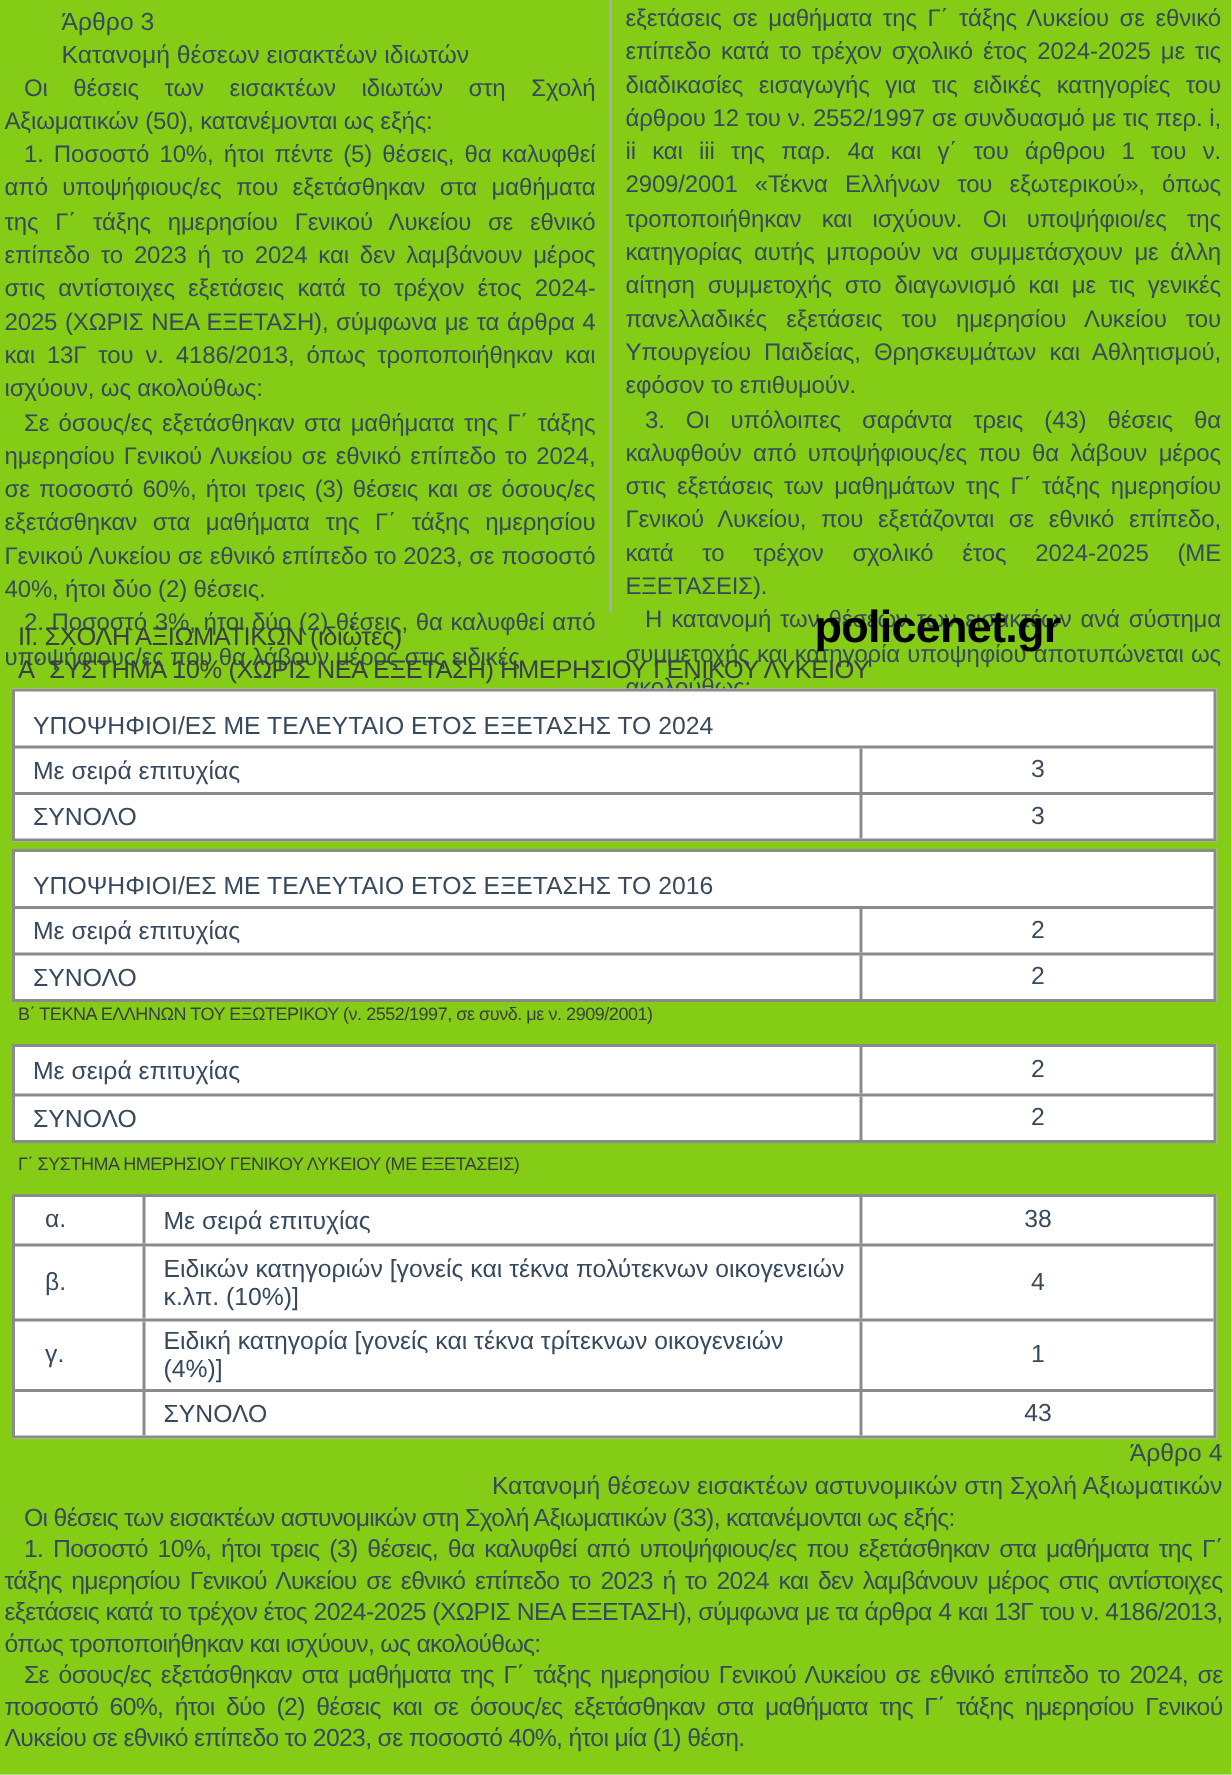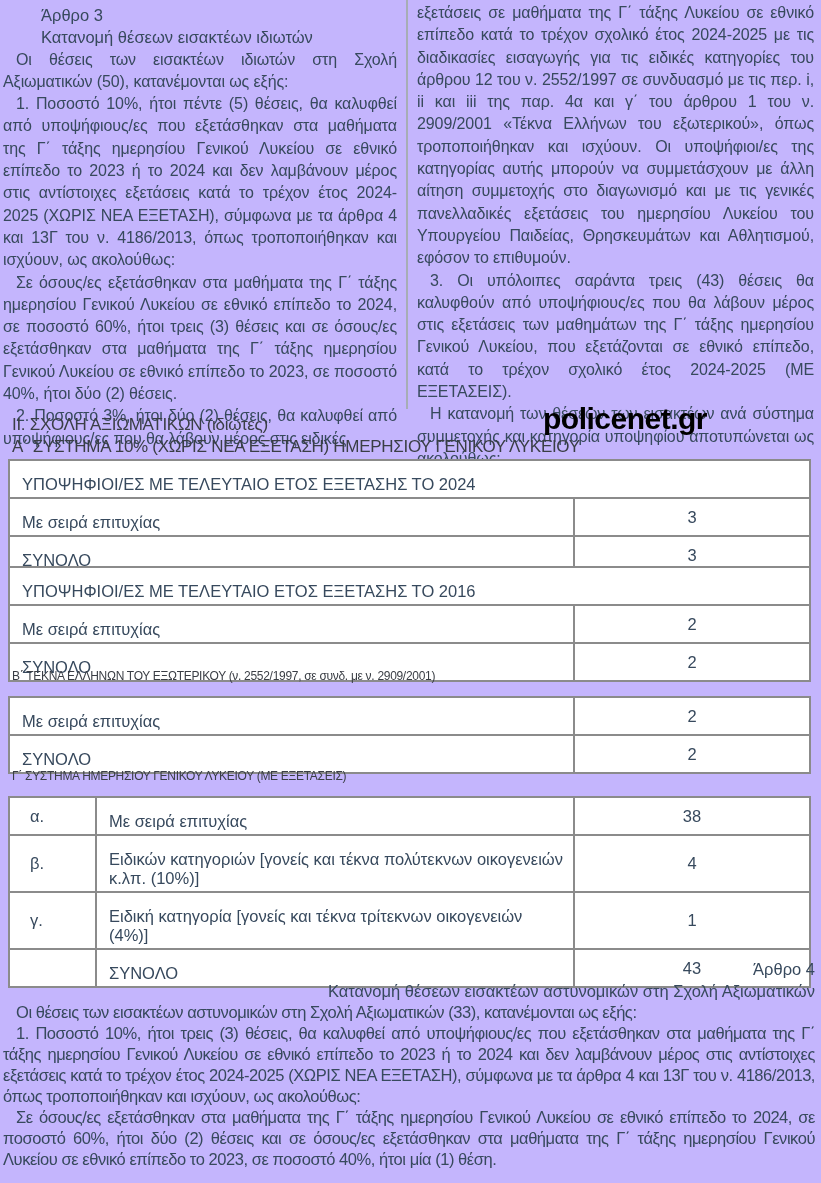--- a/index.html
+++ b/index.html
@@ -5,42 +5,42 @@
   :root{
     --body-text:#37495d;
     --heading-text:#3a3e45;
     --table-border:#8b8b8b;
     --watermark:#000000;
     --divider:#a7adb5;
   }
   *{box-sizing:border-box;}
   html,body{margin:0;padding:0;background:#ffffff;}
   body{width:821px;height:1183px;overflow:hidden;font-family:"Liberation Sans",sans-serif;}
-  #page{position:relative;width:821px;height:1183px;background:#c4b5fd;text-decoration:underline;}
+  #page{position:relative;width:821px;height:1183px;background:#84cc16;text-decoration:underline;}
 
   
   .col{position:absolute;color:var(--body-text);font-size:16px;line-height:22.3px;}
   .col-left{left:3px;top:4px;width:394px;}
   .col-right{left:417px;top:2px;width:397px;}
   .col-divider{position:absolute;left:406px;top:0;width:2px;height:409px;background:var(--divider);}
   .art-title{margin:0 0 0 38px;text-align:left;font-size:16.5px;line-height:22.3px;color:var(--body-text);}
   .para{margin:0;text-align:justify;text-indent:13px;letter-spacing:-0.1px;}
   .para.noindent{text-indent:0;}
 
   
   .sec-head{position:absolute;left:12px;top:414px;color:var(--heading-text);font-size:17px;line-height:21.5px;letter-spacing:-0.3px;}
   .watermark{position:absolute;left:543px;top:402px;font-size:30px;font-weight:700;color:var(--watermark);letter-spacing:-0.5px;}
 
   
   .tbl{position:absolute;left:8px;width:803px;border:2px solid var(--table-border);background:#fff;color:var(--body-text);font-size:16.5px;}
   .tbl .tr{display:flex;border-top:2px solid var(--table-border);min-height:31px;align-items:stretch;}
   .tbl .tr:first-child{border-top:none;}
   .td{display:flex;align-items:center;}
   .td.hdr{flex:1;padding:14px 10px 3px 12px;}
-  .td.lbl{flex:1;padding:14px 10px 3px 12px;}
+  .td.lbl{flex:1;padding:4px 10px 3px 12px;}
   .td.val{width:236px;border-left:2px solid var(--table-border);justify-content:center;}
   .td.num{width:87px;padding-left:20px;border-right:2px solid var(--table-border);}
   #tbl-2024{top:459px;}
   #tbl-2023{top:566px;}
   #tbl-b{top:696px;}
   #tbl-c{top:796px;}
   #tbl-c .tr.r-beta{min-height:50px;}
   #tbl-c .tr.r-gamma{min-height:35px;}
   .sub-head{position:absolute;left:12px;color:var(--heading-text);font-size:12px;letter-spacing:-0.3px;}
   #head-b{top:669px;}

